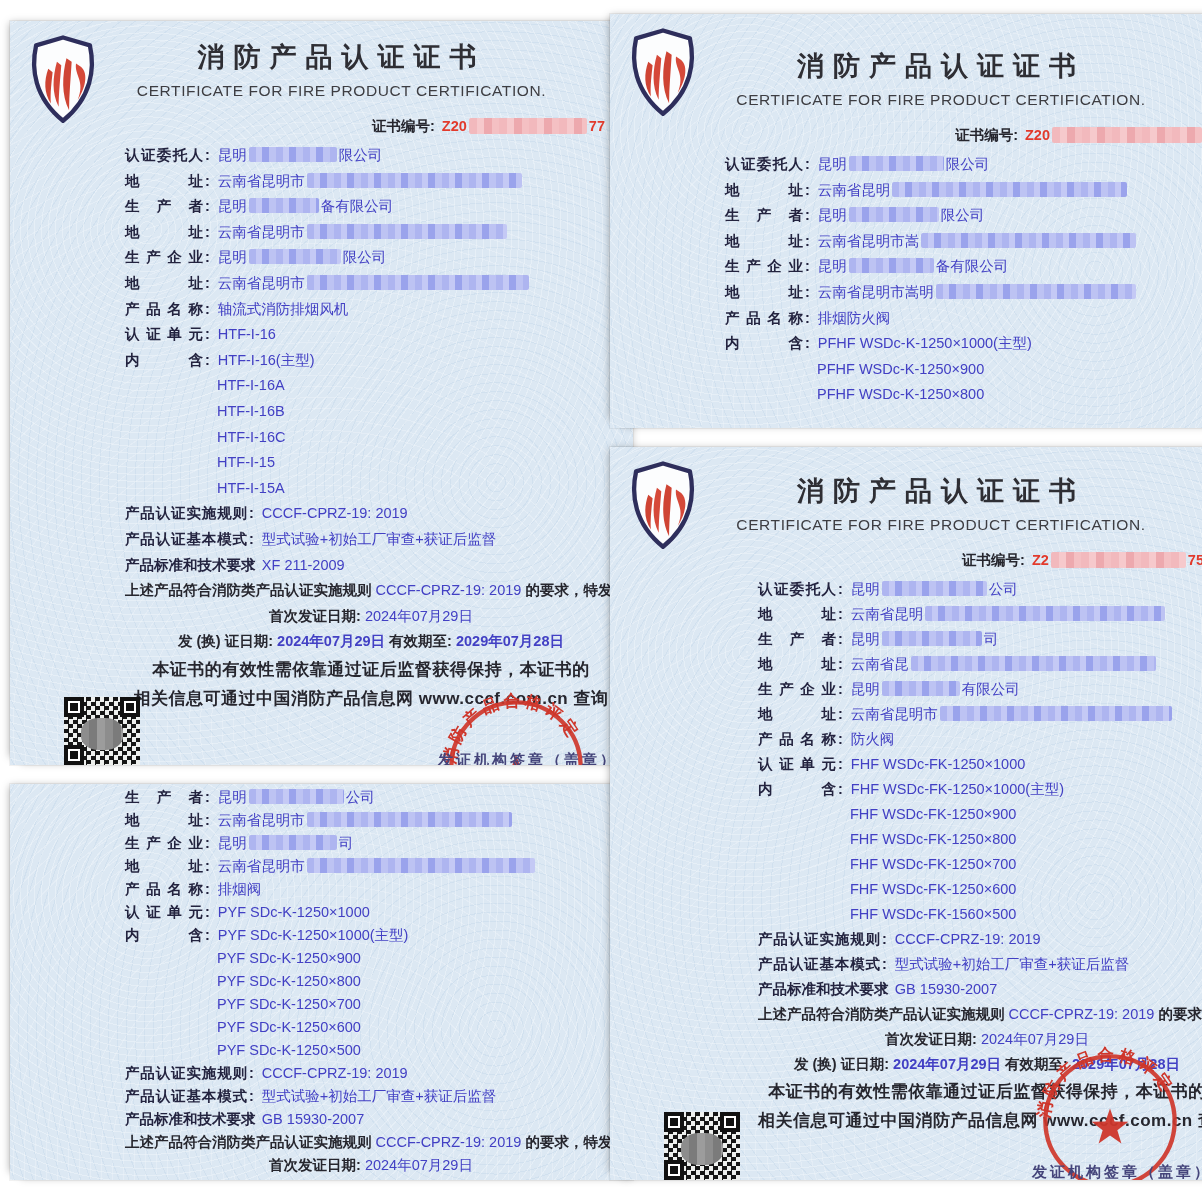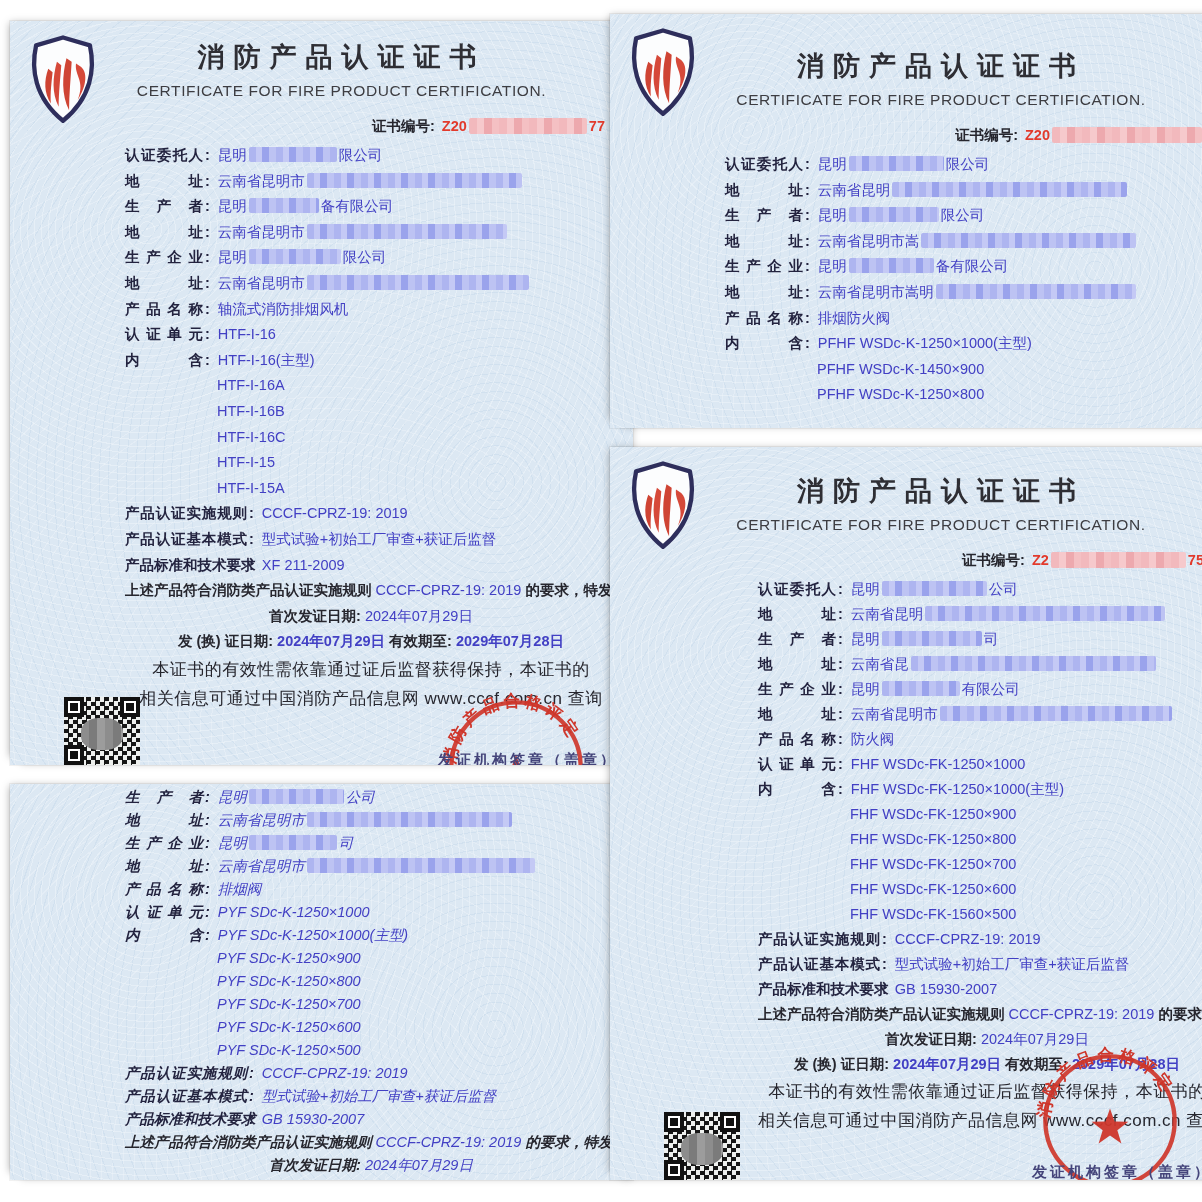--- a/index.html
+++ b/index.html
@@ -16,34 +16,34 @@
   
   .logo{position:absolute;left:14px;top:10px;}
   .cert-title{text-align:center;font-size:27px;font-weight:bold;letter-spacing:9px;color:#2e2e34;}
   .cert-subtitle{text-align:center;font-size:15.5px;color:#3d3d42;letter-spacing:.6px;margin-top:7px;}
   .pt18{padding-top:18px;} .pt26{padding-top:26px;} .pt34{padding-top:34px;}
   .certno{ text-align:right;padding-right:28px;margin-top:17px;font-size:14.5px;font-weight:bold;color:#23233f;white-space:nowrap;}
   .certno-val{margin-left:7px;}
   
   .rows{margin-top:7px;padding-left:75px;padding-right:16px;}
   .row{height:25.6px;line-height:25.6px;font-size:14.5px;white-space:nowrap;}
-  .certB .row{height:23px;line-height:23px;font-style:italic;}
+  .certB .row{height:23px;line-height:23px;}
   .certD .row{height:25px;line-height:25px;margin-left:33px;}
   .lbl{display:inline-block;width:78px;text-align:justify;text-align-last:justify;text-justify:inter-character;
        color:#23233f;font-weight:600;vertical-align:bottom;}
   .wide .lbl{width:122px;}
   .colon{color:#23233f;font-weight:600;margin:0 8px 0 2px;}
   .noLabel{padding-left:92px;}
   .center{text-align:center;padding-right:0;}
   .v{color:#4240c4;}
   .dk{color:#26262e;font-weight:600;}
   .rd{color:#e23a2c;font-weight:bold;}
   .mid .dk,.mid .v{font-weight:bold;}
   .big{height:29px!important;line-height:29px!important;}
-  .big .dk{font-weight:normal;font-size:17px;letter-spacing:.5px;}
+  .big .dk{font-weight:bold;font-size:17px;letter-spacing:.5px;}
   .redact{display:inline-block;height:15px;vertical-align:-2px;border-radius:2px;margin:0 2px;
        background:repeating-linear-gradient(90deg,#aeb5f0 0 7px,#c4c9f5 7px 13px,#9aa3ec 13px 20px,#bdc3f3 20px 27px);}
   .redact.pink{height:16px;vertical-align:-3px;
        background:repeating-linear-gradient(90deg,#f2b9bd 0 8px,#f6c9cc 8px 15px,#eda9ae 15px 23px,#f4c0c3 23px 30px);}
   
   .qr{position:absolute;left:54px;bottom:-2px;width:76px;height:70px;overflow:hidden;
       background-color:#eef0ee;
       background-image:conic-gradient(#161616 25%,transparent 0 50%,#161616 0 75%,transparent 0);
       background-size:9px 9px;}
   .qr .f{position:absolute;width:20px;height:20px;background:#fff;border:4px solid #111;box-sizing:border-box;}
@@ -159,21 +159,21 @@
     </div>
     <div class="rows">
         <div class="row"><span class="lbl">认证委托人</span><span class="colon">:</span><span class="val"><span class="v">昆明</span><span class="redact" style="width: 95px;"></span><span class="v">限公司</span></span></div>
         <div class="row"><span class="lbl">地址</span><span class="colon">:</span><span class="val"><span class="v">云南省昆明</span><span class="redact" style="width: 235px;"></span></span></div>
         <div class="row"><span class="lbl">生产者</span><span class="colon">:</span><span class="val"><span class="v">昆明</span><span class="redact" style="width: 90px;"></span><span class="v">限公司</span></span></div>
         <div class="row"><span class="lbl">地址</span><span class="colon">:</span><span class="val"><span class="v">云南省昆明市嵩</span><span class="redact" style="width: 215px;"></span></span></div>
         <div class="row"><span class="lbl">生产企业</span><span class="colon">:</span><span class="val"><span class="v">昆明</span><span class="redact" style="width: 85px;"></span><span class="v">备有限公司</span></span></div>
         <div class="row"><span class="lbl">地址</span><span class="colon">:</span><span class="val"><span class="v">云南省昆明市嵩明</span><span class="redact" style="width: 200px;"></span></span></div>
         <div class="row"><span class="lbl">产品名称</span><span class="colon">:</span><span class="val"><span class="v">排烟防火阀</span></span></div>
         <div class="row"><span class="lbl">内含</span><span class="colon">:</span><span class="val"><span class="v">PFHF WSDc-K-1250×1000(主型)</span></span></div>
-        <div class="row noLabel"><span class="val"><span class="v">PFHF WSDc-K-1450×900</span></span></div>
+        <div class="row noLabel"><span class="val"><span class="v">PFHF WSDc-K-1250×900</span></span></div>
         <div class="row noLabel"><span class="val"><span class="v">PFHF WSDc-K-1250×800</span></span></div>
       </div>
   </div>
 
   <div class="cert certD" id="certD" style="left:610px;top:447px;width:582px;height:733px;">
     <div class="logo">
       <svg width="78" height="98" viewBox="0 0 90 110">
         <path d="M45,6 L14,15 C8,42 12,75 45,102 C78,75 82,42 76,15 Z" fill="#fcfdfe" stroke="#2e2e5c" stroke-width="5" stroke-linejoin="round"></path>
         <path d="M28,42 C23,56 23,70 31,82 C30,70 32,56 33,46 Z" fill="#cf4434"></path>
         <path d="M38,34 C33,52 32,70 40,86 C40,70 42,52 43,38 Z" fill="#d6493a"></path>

